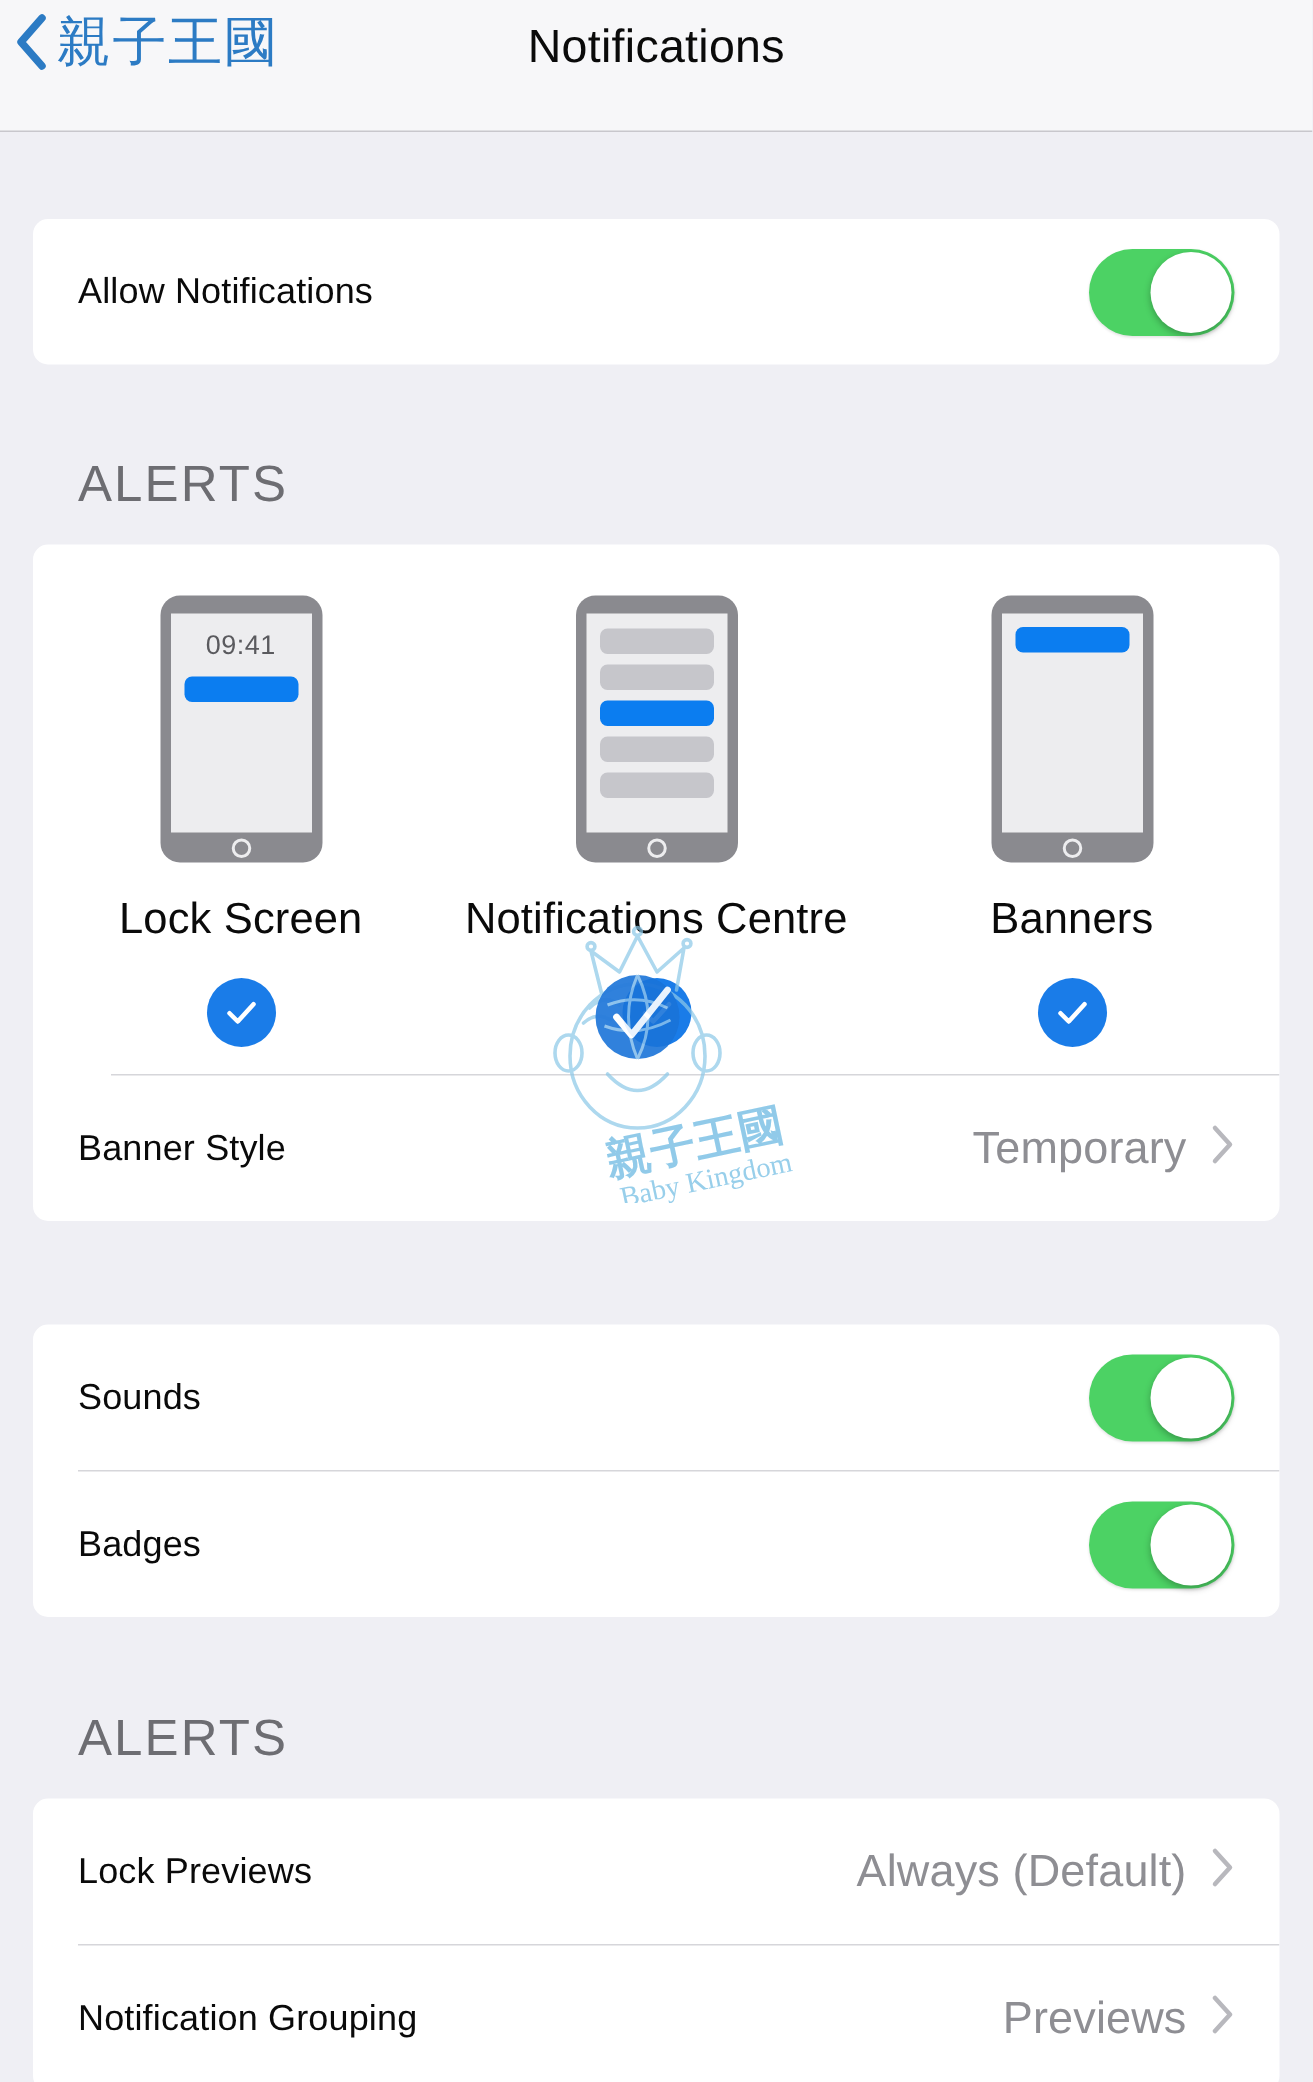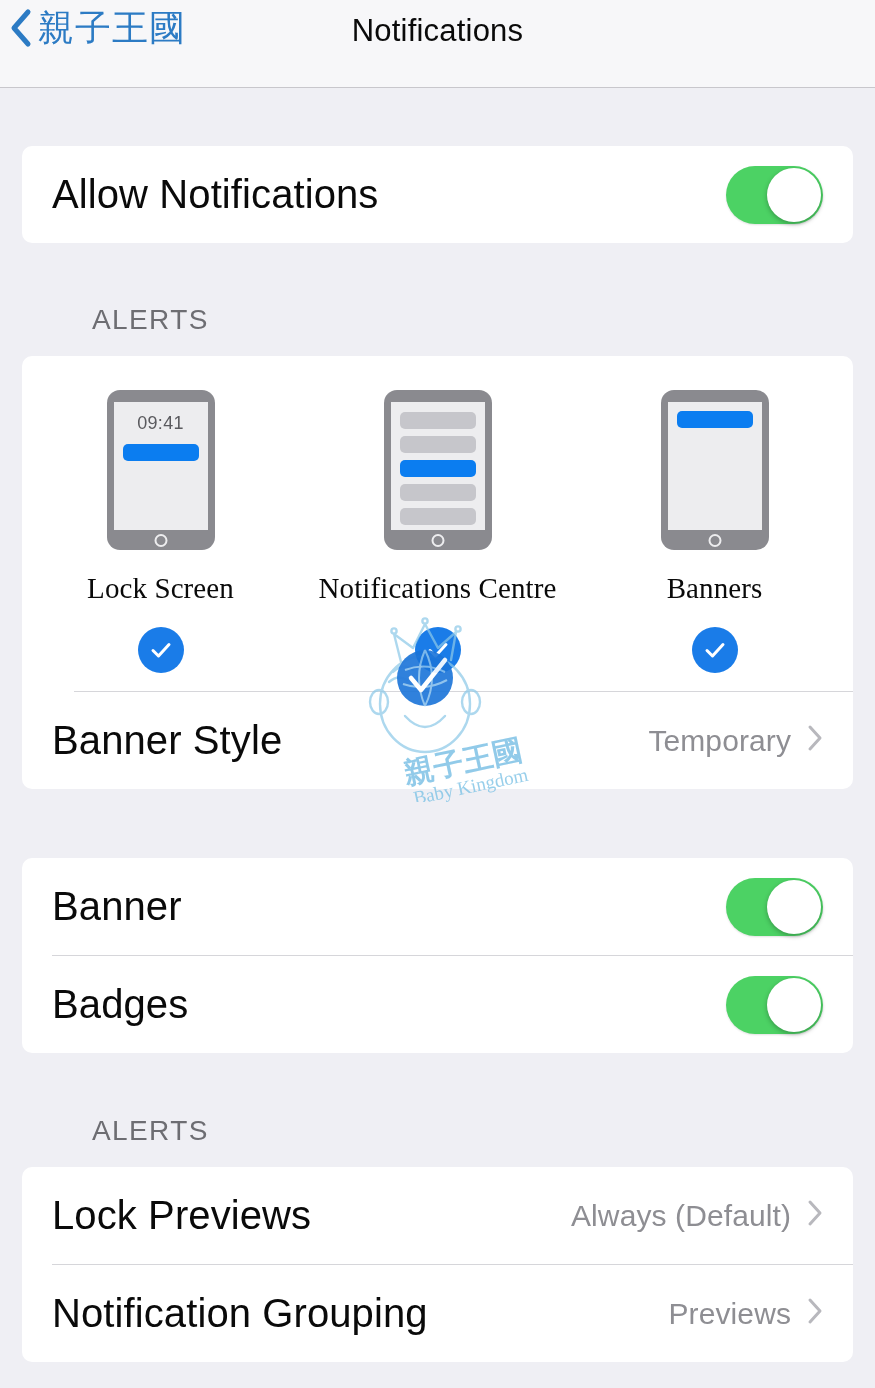--- a/index.html
+++ b/index.html
@@ -67,21 +67,21 @@
   .row {
     display: flex;
     align-items: center;
     justify-content: space-between;
     padding: 0 30px 0 30px;
     height: 97px;
     box-sizing: border-box;
     position: relative;
   }
   .row-label {
-    font-size: 40px;
+    font-size: 24px;
     color: #0A0A0A;
     letter-spacing: 0.1px;
   }
   .row-right {
     display: flex;
     align-items: flex-start;
     gap: 16px;
   }
   .row-value {
     font-size: 30px;
@@ -116,42 +116,41 @@
     left: 41px;
     width: 54px;
     height: 54px;
     border-radius: 50%;
     background: #FFFFFF;
     box-shadow: 0 2px 5px rgba(0,0,0,0.28);
   }
 
   
   .section-header {
-    font-size: 28px;
+    font-size: 34px;
     color: #6D6D72;
     letter-spacing: 1.4px;
     padding: 0 0 0 52px;
-    margin-left: 40px;
   }
 
   
   .alerts-grid {
     display: flex;
     padding: 34px 0 0 0;
   }
   .alert-col {
     flex: 1;
     display: flex;
     flex-direction: column;
     align-items: center;
     cursor: pointer;
   }
   .device {
     width: 108px;
-    height: 160px;
+    height: 178px;
     background: #8A8A8F;
     border-radius: 13px;
     padding: 12px 7px 20px 7px;
     box-sizing: border-box;
     position: relative;
   }
   .device-screen {
     width: 100%;
     height: 100%;
     background: #EDEDEF;
@@ -189,21 +188,20 @@
   }
   .nc-screen { padding-top: 10px; }
   .banner-screen { padding-top: 9px; }
 
   .alert-caption {
     font-size: 29px;
     color: #0A0A0A;
     margin-top: 22px;
     letter-spacing: 0.1px;
     white-space: nowrap;
-    font-family: Liberation Serif, serif;
   }
   .check-wrap {
     margin-top: 21px;
     height: 47px;
     display: flex;
     align-items: center;
     justify-content: center;
   }
   .check-circle {
     width: 46px;
@@ -330,21 +328,21 @@
       <svg class="chevron-right" viewBox="0 0 16 28">
         <polyline points="3,3 13,14 3,25" fill="none" stroke="#B8B8BD" stroke-width="3" stroke-linecap="round" stroke-linejoin="round"></polyline>
       </svg>
     </div>
   </div>
 </div>
 
 <div style="height:69px"></div>
 <div class="card">
   <div class="row">
-    <span class="row-label">Banner</span>
+    <span class="row-label">Sounds</span>
     <div class="toggle">
       <div class="knob"></div>
     </div>
   </div>
   <div class="sep"></div>
   <div class="row">
     <span class="row-label">Badges</span>
     <div class="toggle">
       <div class="knob"></div>
     </div>

